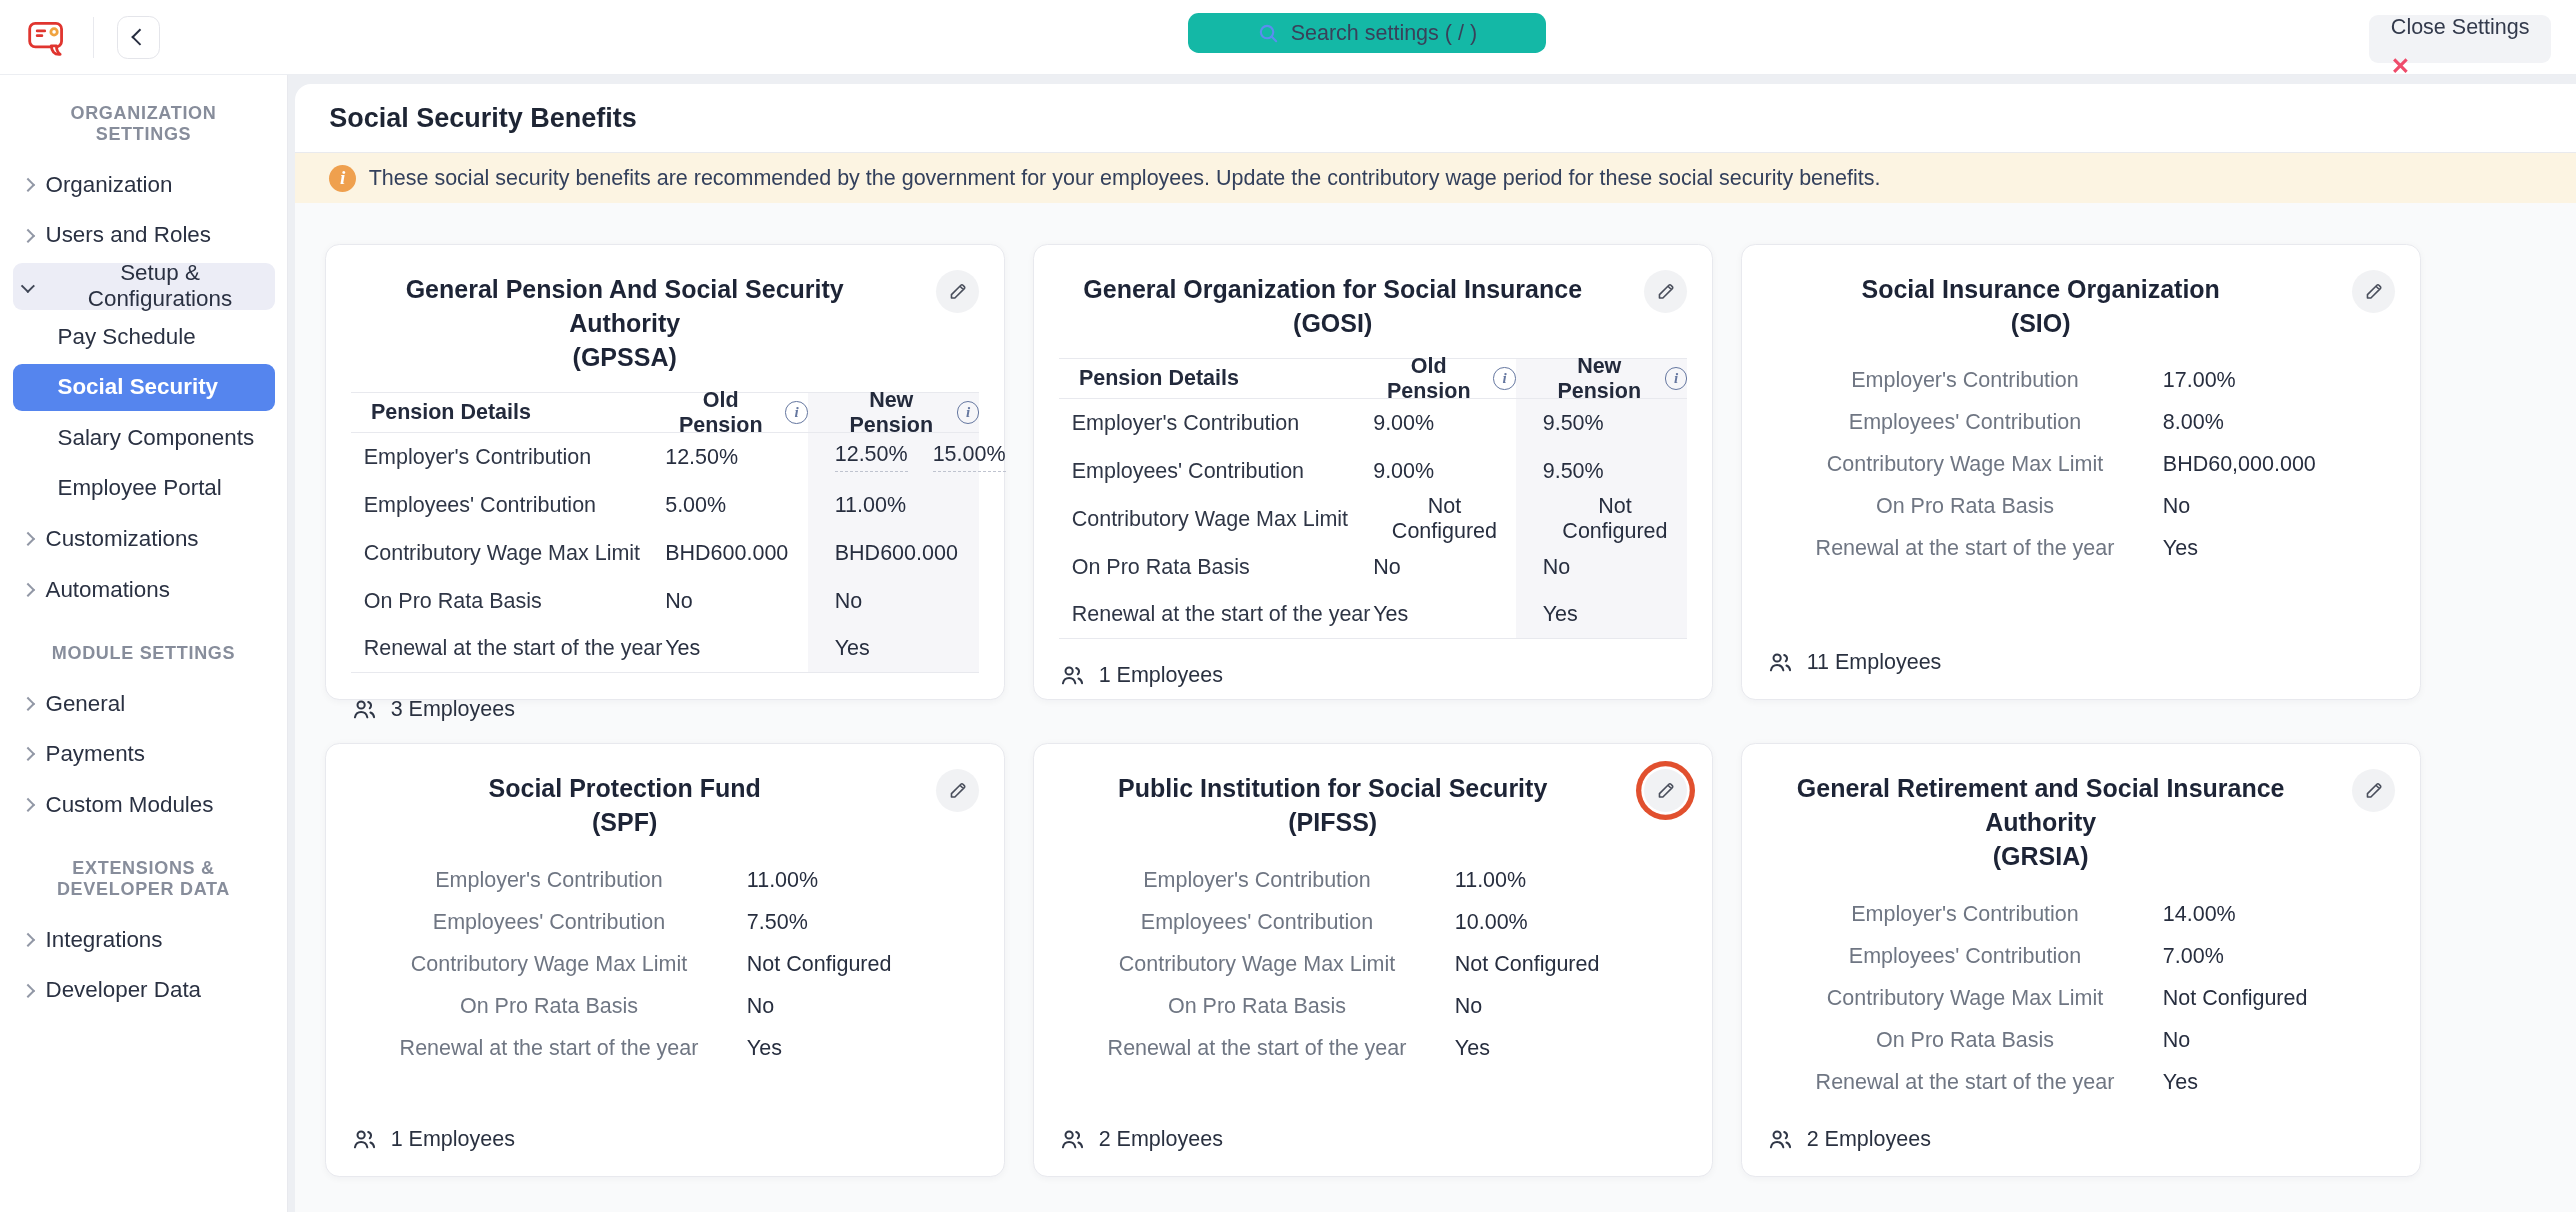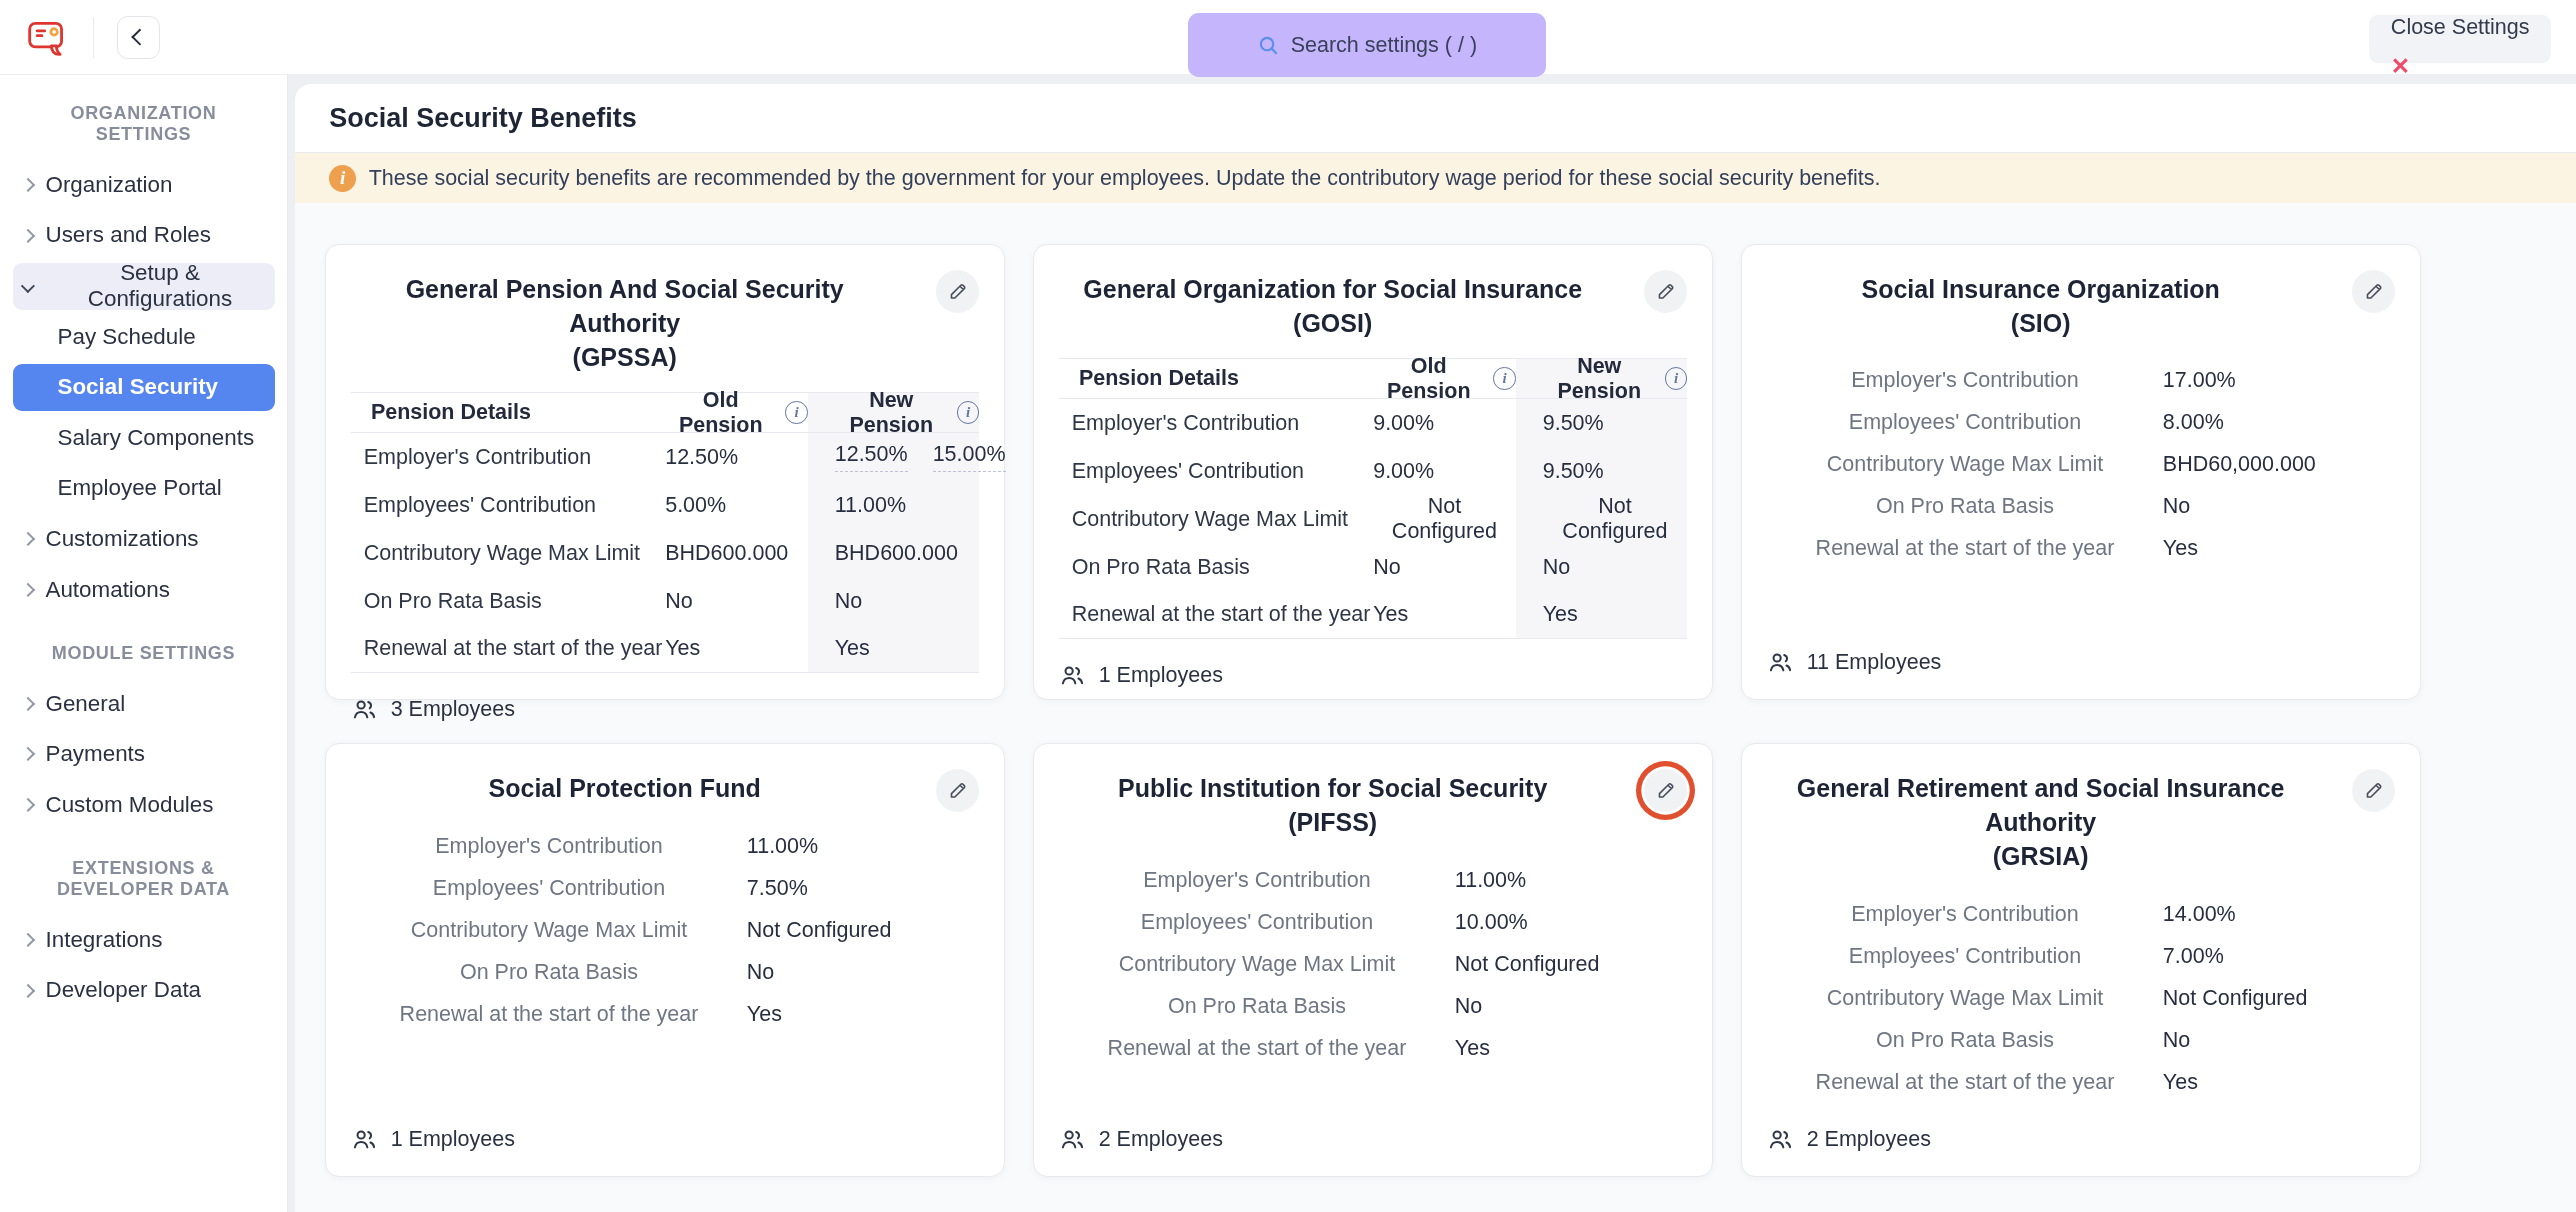--- a/index.html
+++ b/index.html
@@ -22,22 +22,22 @@
     display:flex; align-items:center; justify-content:center; cursor:pointer;
   }
   .chev { display:inline-block; }
   .chev.right { width:9.8px; height:9.8px; border-right:2.7px solid #9298a6; border-bottom:2.7px solid #9298a6; transform:rotate(-45deg); }
   .chev.down  { width:9.8px; height:9.8px; border-right:2.7px solid #3f4656; border-bottom:2.7px solid #3f4656; transform:rotate(45deg); margin-top:-3.6px;}
   .chev.left  { width:11.6px; height:11.6px; border-left:2.7px solid #262d3f; border-bottom:2.7px solid #262d3f; transform:rotate(45deg); margin-left:3.6px; }
   .title-block { margin-left:19.7px; }
   .app-title { font-size:28px; font-weight:700; color:#1e2534; letter-spacing:0.2px; }
   .app-subtitle { font-size:19px; color:#3f4burn660; color:#414a63; margin-top:4.5px; }
   .search-pill {
-    position:absolute; left:1188px; top:13.4px; width:358px; height:64px;
-    background:#c4b5fd; border-radius:10.7px; display:flex; align-items:center; justify-content:center;
+    position:absolute; left:1188px; top:13.4px; width:358px; height:40px;
+    background:#14b8a6; border-radius:10.7px; display:flex; align-items:center; justify-content:center;
     gap:10.7px; cursor:text;
   }
   .search-pill span { font-size:21.5px; color:#39415a; }
   .close-btn {
     position:absolute; right:25px; top:15px; height:48px; padding:0 21.5px; border-radius:9px;
     background:#f2f3f6; display:flex; align-items:flex-start; gap:12.5px; cursor:pointer; border:none;flex-direction:column;
   }
   .close-btn .lbl { font-size:21.5px; color:#333a4c; }
   .close-btn .x { font-size:23px; color:#ef4c6b; font-weight:700; }
 
@@ -389,20 +389,21 @@
                 <path d="M15.3 5.4c1.5.5 2.5 1.6 2.5 3.1 0 1-.4 1.8-1.1 2.4" stroke="#2f3646" stroke-width="1.8" stroke-linecap="round"></path>
                 <path d="M17.3 14.7c1.8.7 2.9 2.1 3.2 4.1" stroke="#2f3646" stroke-width="1.8" stroke-linecap="round"></path>
               </svg>
               <span>11 Employees</span>
             </div>
           </article>
 
           <article class="card">
             <h3 class="card-title">
               <span>Social Protection Fund</span>
+              <span class="abbr">(SPF)</span>
             </h3>
             <button class="edit-btn">
               <svg width="21.5" height="21.5" viewBox="0 0 24 24" fill="none">
                 <path d="M14.5 5.8l3.7 3.7M5 19h3.8L19.3 8.5a1.6 1.6 0 0 0 0-2.3l-1.5-1.5a1.6 1.6 0 0 0-2.3 0L5 15.2V19z" stroke="#4a4f5c" stroke-width="1.8" stroke-linejoin="round"></path>
               </svg>
             </button>
             <div class="srows">
               <div class="srow">
                   <span class="lbl">Employer's Contribution</span>
                   <span class="val">11.00%</span>

